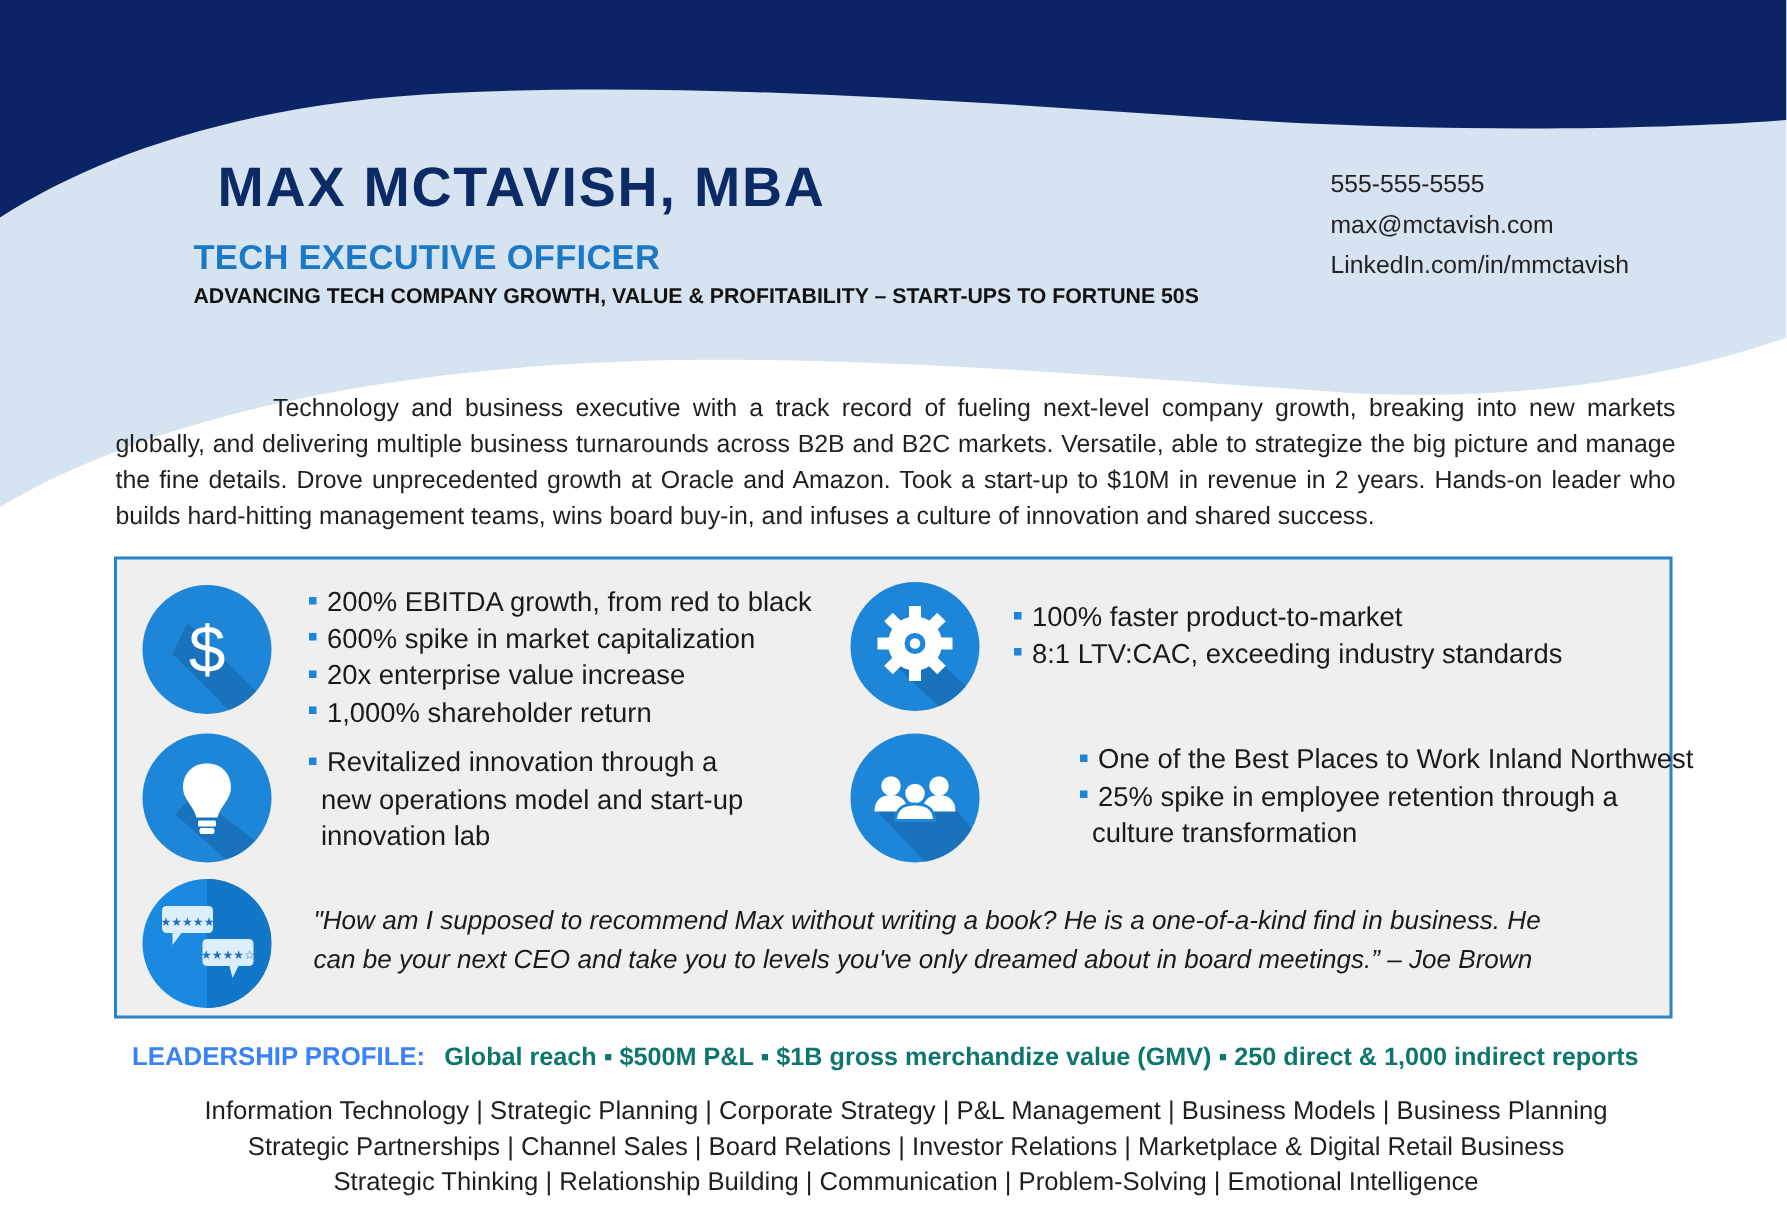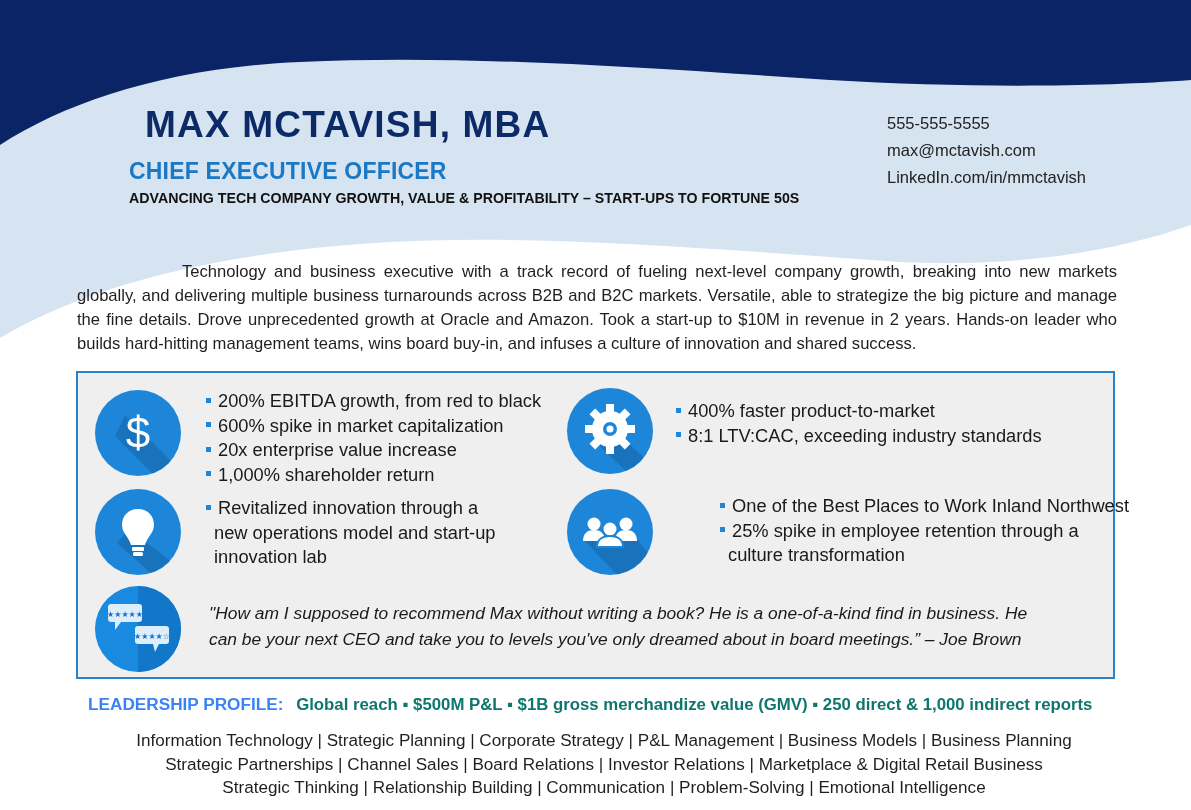--- a/index.html
+++ b/index.html
@@ -74,21 +74,21 @@
 <body>
 
 <svg class="bg-svg" viewBox="0 0 1191 810" preserveAspectRatio="none">
 
   <path d="M0,0 L1191,0 L1191,225 C1120,250 1020,268 900,262 C700,248 520,232 360,244 C200,256 80,290 0,338 Z" fill="#d6e3f0"></path>
 
   <path d="M0,0 L1191,0 L1191,80 C1100,87 960,88 830,80 C650,68 460,54 300,62 C170,68 70,100 0,145 Z" fill="#0b2466"></path>
 </svg>
 
 <div class="layer name">MAX MCTAVISH, MBA</div>
-<div class="layer title">CHIEF EXECUTIVE OFFICER</div>
+<div class="layer title">TECH EXECUTIVE OFFICER</div>
 <div class="layer tagline">ADVANCING TECH COMPANY GROWTH, VALUE &amp; PROFITABILITY – START-UPS TO FORTUNE 50S</div>
 
 <div class="layer contact">
   <div>555-555-5555</div>
   <div>max@mctavish.com</div>
   <div>LinkedIn.com/in/mmctavish</div>
 </div>
 
 <div class="layer summary"><span class="indent"></span><span>Technology and business executive with a track record of fueling next-level company growth, breaking into new markets globally, and delivering multiple business turnarounds across B2B and B2C markets. Versatile, able to strategize the big picture and manage the fine details. Drove unprecedented growth at Oracle and Amazon. Took a start-up to $10M in revenue in 2 years. Hands-on leader who builds hard-hitting management teams, wins board buy-in, and infuses a culture of innovation and shared success.</span></div>
 
@@ -119,21 +119,21 @@
         <rect x="-4" y="-25" width="8" height="10" transform="rotate(180)"></rect>
         <rect x="-4" y="-25" width="8" height="10" transform="rotate(225)"></rect>
         <rect x="-4" y="-25" width="8" height="10" transform="rotate(270)"></rect>
         <rect x="-4" y="-25" width="8" height="10" transform="rotate(315)"></rect>
         <circle r="7" fill="#1e86d8"></circle>
         <circle r="3.5" fill="#ffffff"></circle>
       </g>
     </svg>
   </div>
   <div class="block" style="left:598px; top:26px;">
-    <div class="item"><span class="bullet"></span><span>400% faster product-to-market</span></div>
+    <div class="item"><span class="bullet"></span><span>100% faster product-to-market</span></div>
     <div class="item"><span class="bullet"></span><span>8:1 LTV:CAC, exceeding industry standards</span></div>
   </div>
 
   <div class="icon-circle" style="left:17px; top:116px;">
     <svg viewBox="0 0 86 86">
       <path d="M34,40 L86,80 L86,86 L58,86 L22,54 Z" fill="#1665a6" opacity="0.55"></path>
       <path d="M43,20 C53,20 59,27 59,36 C59,44 52,48 50,56 L36,56 C34,48 27,44 27,36 C27,27 33,20 43,20 Z" fill="#ffffff"></path>
       <rect x="37" y="58" width="12" height="4" rx="1" fill="#ffffff"></rect>
       <rect x="38" y="63" width="10" height="4" rx="1.5" fill="#ffffff"></rect>
     </svg>

